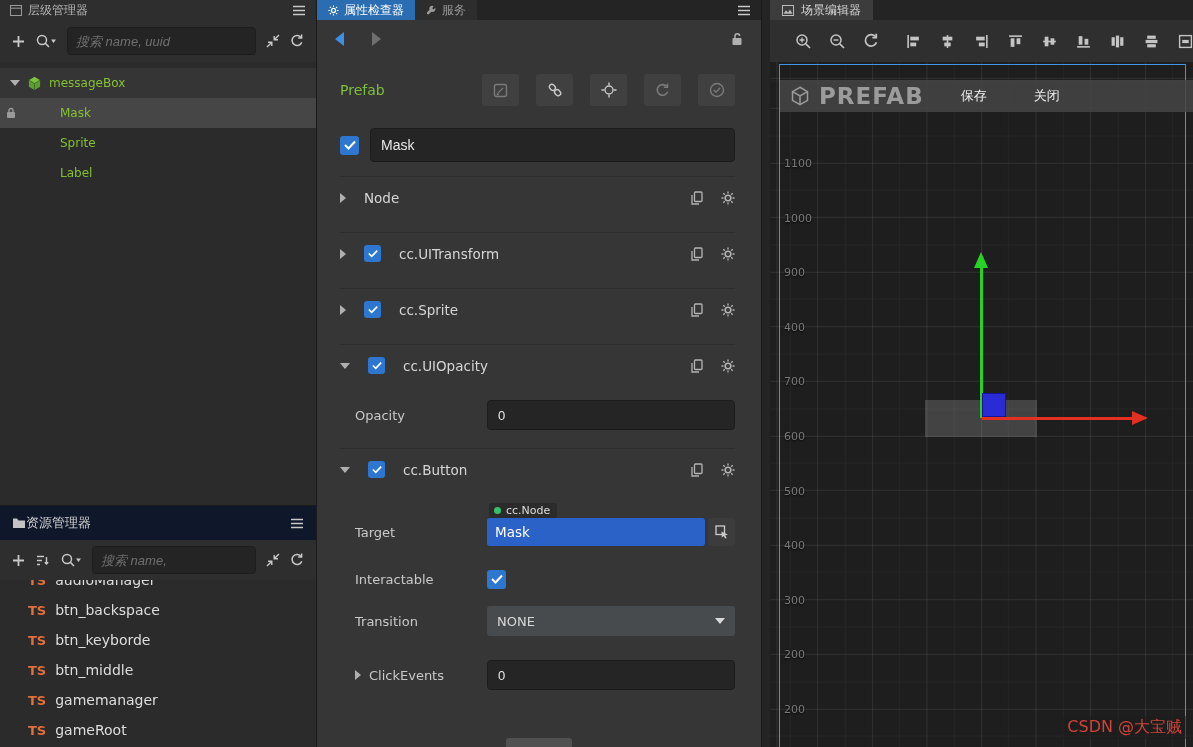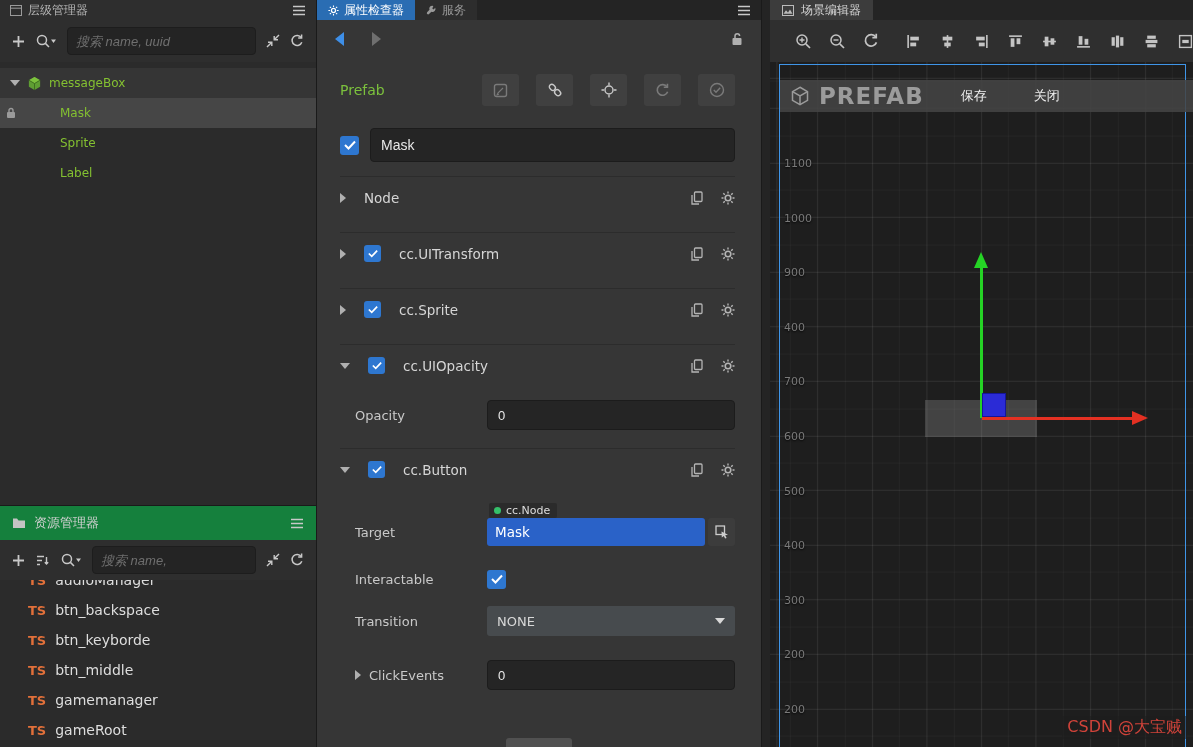--- a/index.html
+++ b/index.html
@@ -30,21 +30,21 @@
 .hierarchy { flex:1; display:flex; flex-direction:column; min-height:0; }
 .tree { flex:1; padding-top:6px; overflow:hidden; }
 .tree-row { height:30px; display:flex; align-items:center; position:relative; font-size:12px;
   color:var(--hierarchy-green,#84c131); }
 .tree-row.root { background:#353535; padding-left:10px; gap:7px; }
 .tree-row.child { padding-left:60px; }
 .tree-row.selected { background:#464646; }
 .lock-abs { position:absolute; left:6px; top:9px; }
 
 .assets { height:242px; display:flex; flex-direction:column; border-top:1px solid #1a1a1a; }
-.assets-header { height:34px; background:#15803d; display:flex; align-items:center; gap:8px; padding:0 12px;
+.assets-header { height:34px; background:#0f172a; display:flex; align-items:center; padding:0 12px;
   font-size:13px; color:#d0d0d0; flex:0 0 auto; }
 .assets .toolbar { height:40px; }
 .asset-list { flex:1; overflow:hidden; }
 .asset-row { height:30px; display:flex; align-items:center; padding-left:28px; gap:9px; font-size:14px; color:#dedede; }
 .asset-row.clipped { margin-top:-15px; }
 .ts-badge { color:var(--ts-orange,#e2703a); font-weight:bold; font-size:13px; }
 
 
 .inspector { width:445px; background:#363636; display:flex; flex-direction:column; position:relative;
   border-right:1px solid #1a1a1a; }

